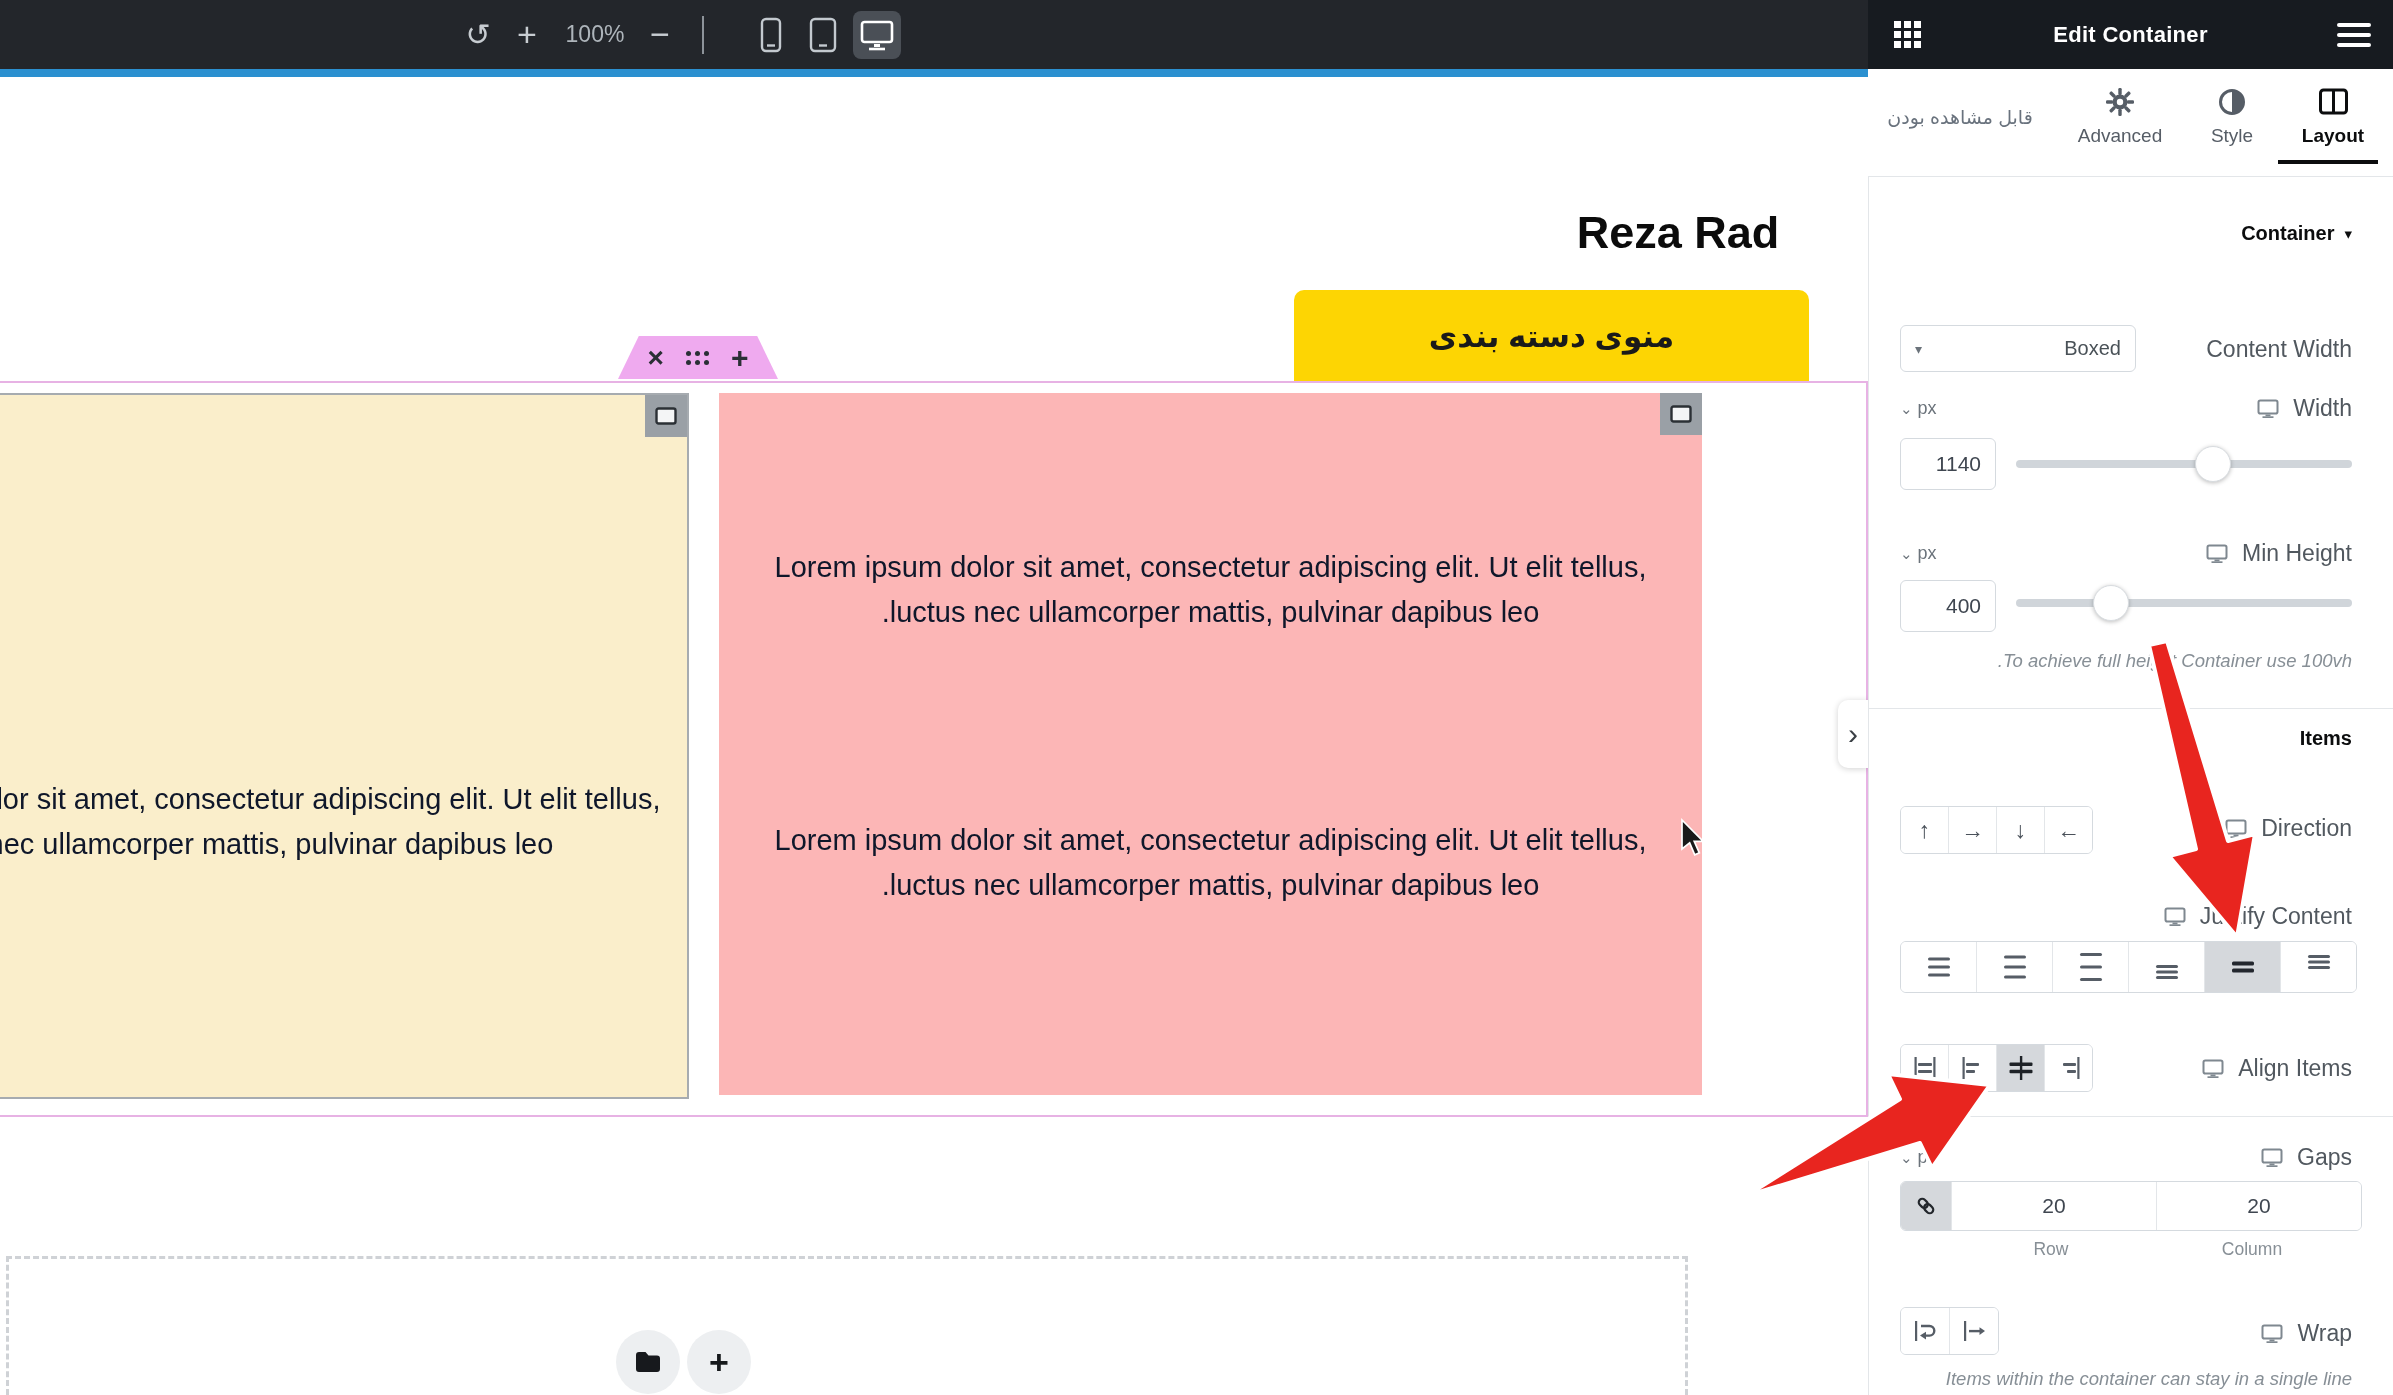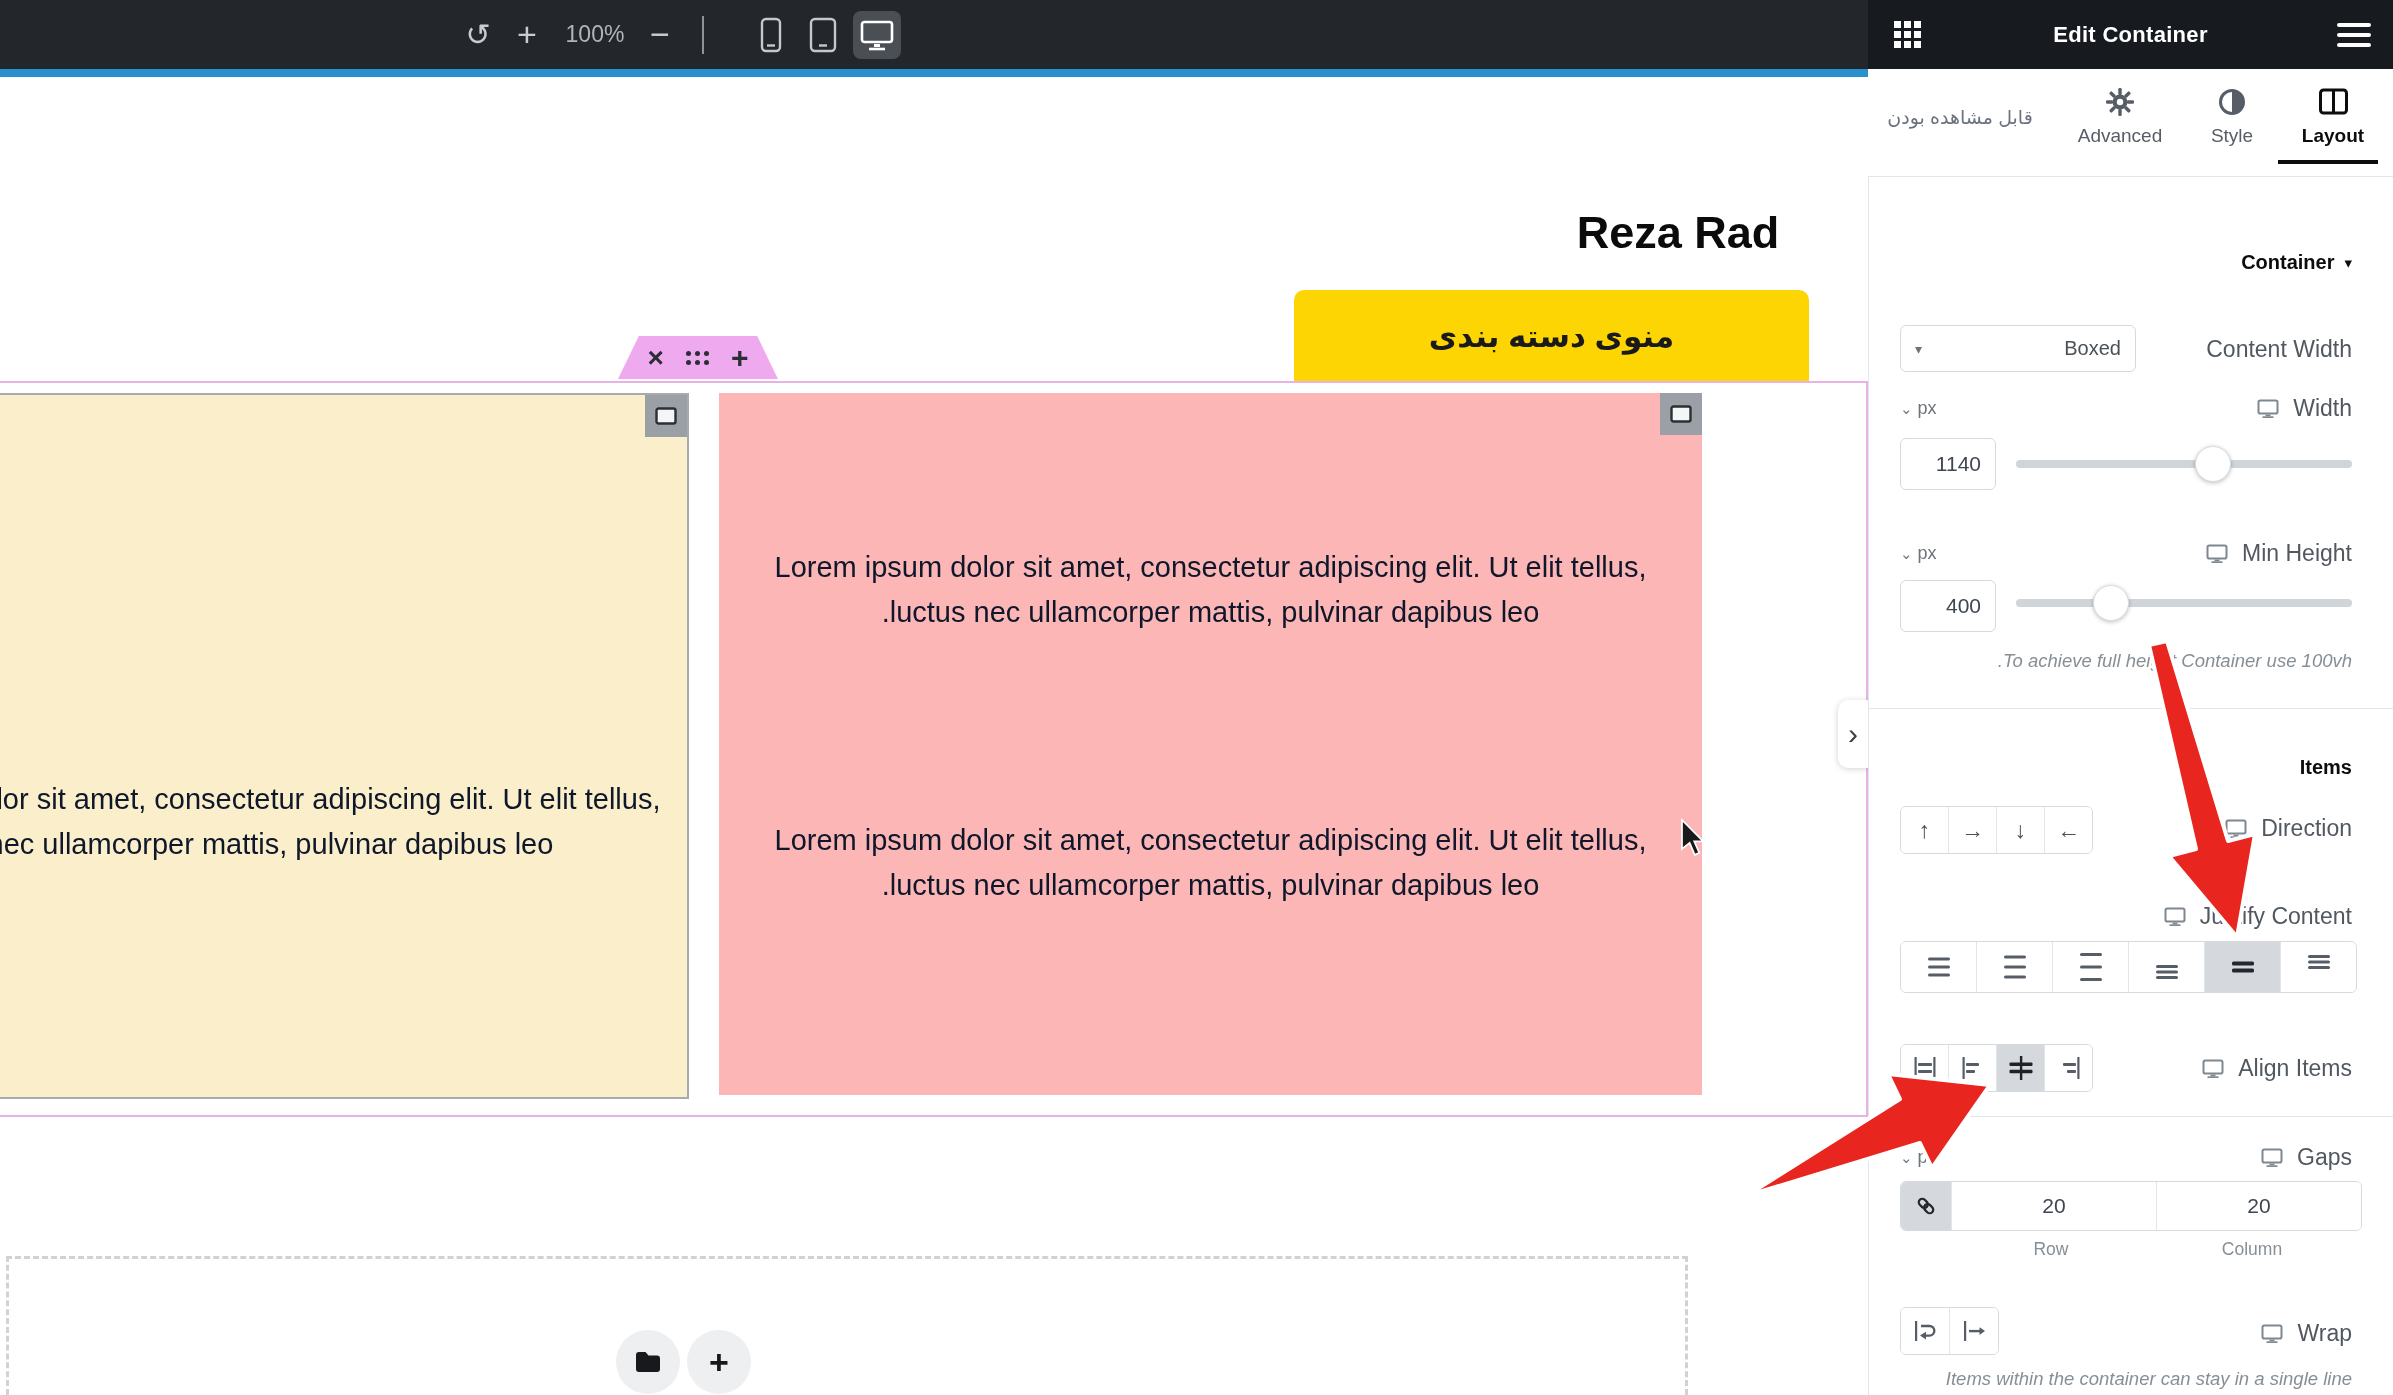--- a/index.html
+++ b/index.html
@@ -45,21 +45,21 @@
   .grid9{display:grid;grid-template-columns:repeat(3,7px);grid-template-rows:repeat(3,7px);gap:3px;margin-left:26px;}
   .grid9 i{background:#fff;width:7px;height:7px;}
   .burger{position:absolute;right:22px;display:flex;flex-direction:column;gap:6px;}
   .burger i{width:34px;height:4px;background:#fff;border-radius:2px;}
   #tabbar{left:1868px;top:69px;width:525px;height:107px;background:#fff;border-bottom:1px solid #e3e6e9;}
   .tab{position:absolute;text-align:center;color:#565d66;font-size:19px;}
   .tab .ticon{height:34px;display:flex;align-items:flex-end;justify-content:center;margin-bottom:8px;}
   .tab.active{color:#0c0d0e;font-weight:700;}
   #tab-underline{left:2278px;top:160px;width:100px;height:4px;background:#0c0d0e;}
   #tab-visibility{left:1880px;top:106px;width:160px;text-align:center;color:#69727d;font-size:19px;direction:rtl;}
-  .sec-heading{font-size:20px;font-weight:700;color:#0c0d0e;display:flex;justify-content:flex-end;align-items:center;gap:10px;margin-top:29px;}
+  .sec-heading{font-size:20px;font-weight:700;color:#0c0d0e;display:flex;justify-content:flex-end;align-items:center;gap:10px;}
   .lbl-row{display:flex;justify-content:flex-end;align-items:center;gap:14px;color:#51585f;font-size:23px;}
   .unit{position:absolute;color:#6b737b;font-size:18px;display:flex;align-items:center;gap:5px;}
   .unit .uc{font-size:15px;line-height:10px;}
   .inp{position:absolute;width:96px;height:52px;border:1px solid #d5dadf;border-radius:6px;box-sizing:border-box;
        font-family:"Liberation Sans","DejaVu Sans",sans-serif;font-size:21px;color:#3f4650;text-align:right;padding:0 14px;background:#fff;outline:none;}
   .track{position:absolute;width:336px;height:8px;border-radius:4px;background:#d0d5da;}
   .thumb{position:absolute;width:36px;height:36px;border-radius:50%;background:#fff;border:1px solid #d8dce0;
          box-shadow:0 1px 4px rgba(0,0,0,.25);box-sizing:border-box;}
   .note{position:absolute;text-align:right;color:#878f96;font-size:18.5px;font-style:italic;width:452px;}
   .divider{position:absolute;left:1868px;width:525px;height:1px;background:#e3e6e9;}

